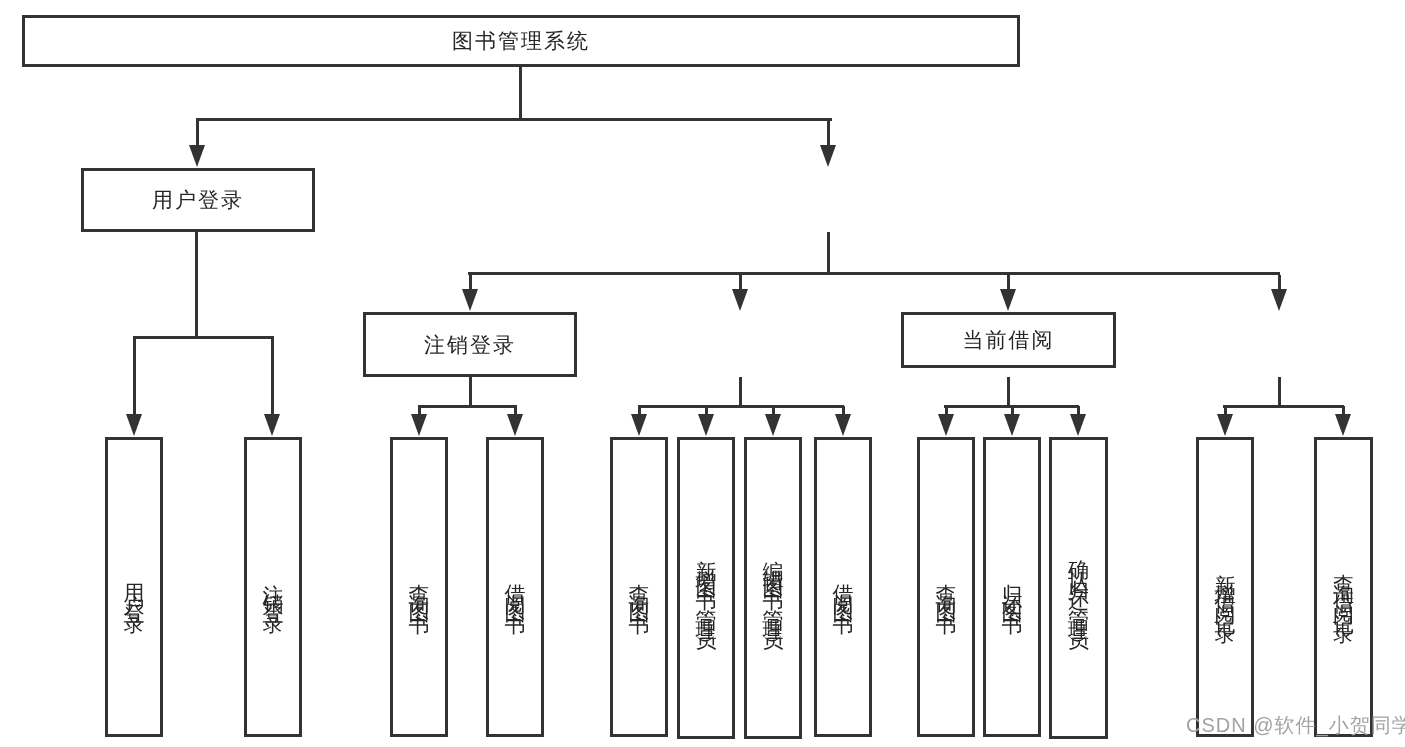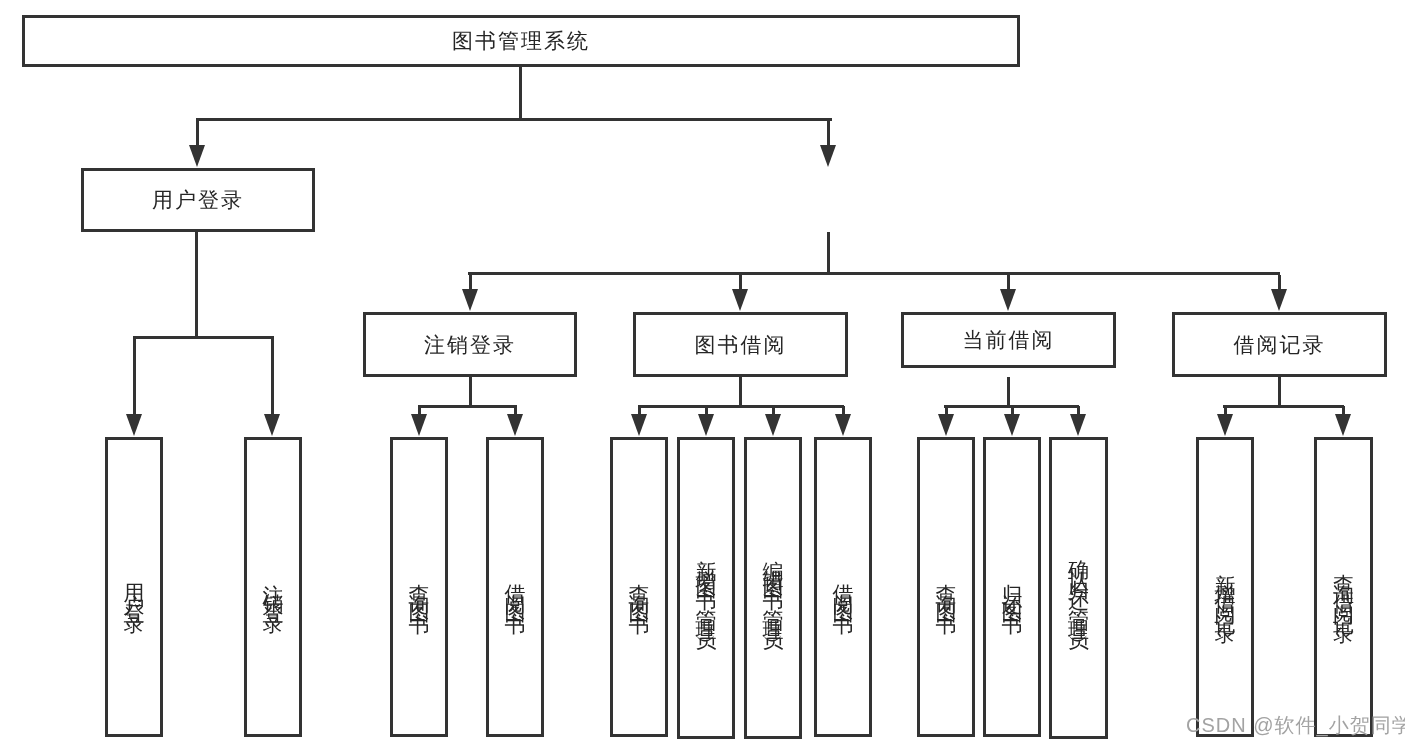--- a/index.html
+++ b/index.html
@@ -48,28 +48,22 @@
     <span>图书管理系统</span>
   </div>
 
   <div class="node" style="left:81px;top:168px;width:234px;height:64px">
     <span>用户登录</span>
   </div>
 
   <div class="node" style="left:363px;top:312px;width:214px;height:65px">
     <span>注销登录</span>
   </div>
-  <div class="node" style="left:633px;top:312px;width:215px;height:65px">
-    <span>图书借阅</span>
-  </div>
   <div class="node" style="left:901px;top:312px;width:215px;height:56px">
     <span>当前借阅</span>
-  </div>
-  <div class="node" style="left:1172px;top:312px;width:215px;height:65px">
-    <span>借阅记录</span>
   </div>
 
   <div class="vnode" style="left:105px;top:437px;width:58px;height:300px">
     <span>用户登录</span>
   </div>
   <div class="vnode" style="left:244px;top:437px;width:58px;height:300px">
     <span>注销登录</span>
   </div>
 
   <div class="vnode" style="left:390px;top:437px;width:58px;height:300px">

